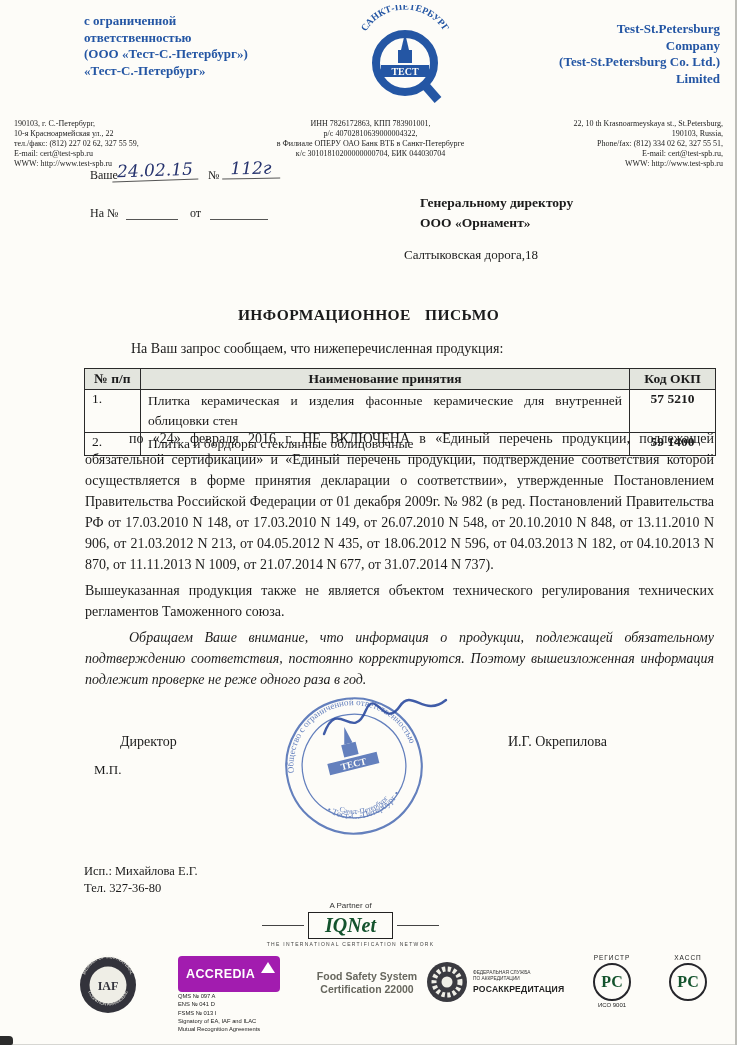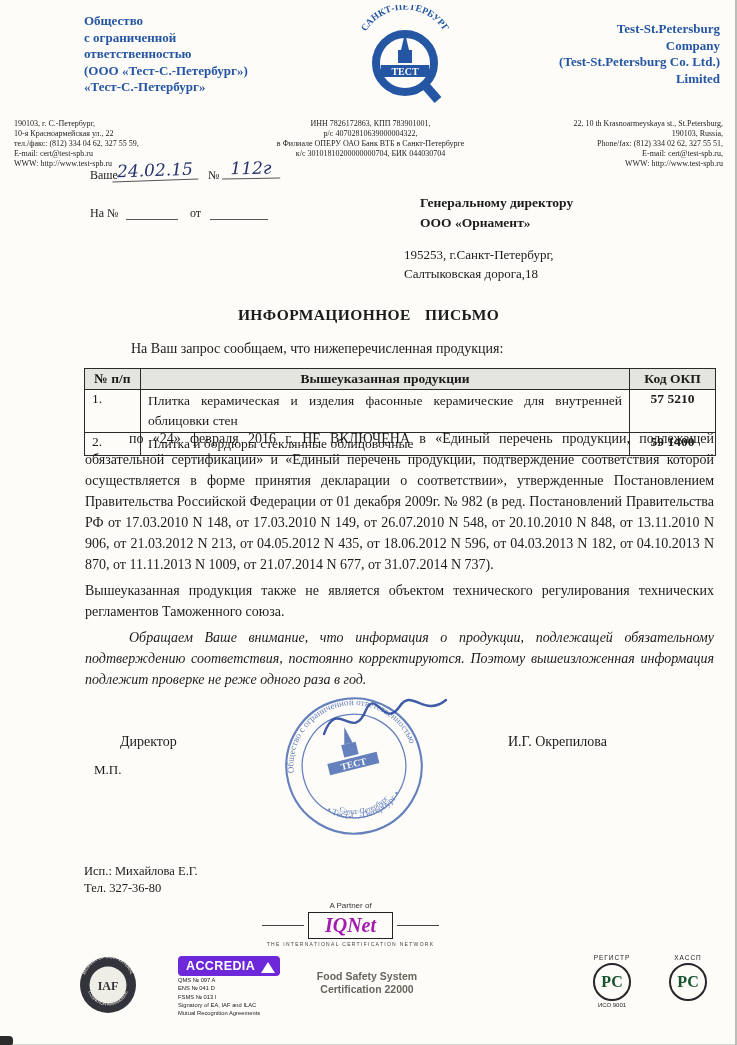--- a/index.html
+++ b/index.html
@@ -73,29 +73,29 @@
   
   .exec-line { position:absolute; left:84px; font-size:12.5px; }
 
   
   .iqnet { position:absolute; left:0; top:901px; width:701px; text-align:center; }
   .iqnet .partner { font-family:"Liberation Sans", sans-serif; font-size:8px; color:#333; }
   .iqnet-row { display:flex; align-items:center; justify-content:center; margin-top:2px; }
   .iqnet-rule { width:42px; height:0; border-top:1px solid #444; }
   .iqnet-box { border:1.6px solid #222; padding:1px 16px; margin:0 4px;
                font-family:"Liberation Serif", serif; font-weight:bold; font-style:italic;
-               font-size:20px; color:#a21caf; }
+               font-size:20px; color:#14532d; }
   .iqnet .subtitle { font-family:"Liberation Sans", sans-serif; font-size:5px; letter-spacing:1.3px;
                      color:#444; margin-top:2px; }
 
   
   .logo-group { position:absolute; font-family:"Liberation Sans", sans-serif; }
   .iaf-group { left:78px; top:955px; width:64px; }
   .accredia-group { left:178px; top:956px; width:112px; }
-  .accredia-box { position:relative; width:102px; height:20px; background:#6d28d9; border-radius:4px;
+  .accredia-box { position:relative; width:102px; height:36px; background:#a21caf; border-radius:4px;
                   display:flex; align-items:center; padding-left:8px; }
   .accredia-box .nm { color:#fff; font-weight:bold; font-size:12.5px; letter-spacing:.4px; }
   .accredia-tri { position:absolute; right:5px; top:6px; width:0; height:0;
                   border-left:7px solid transparent; border-right:7px solid transparent;
                   border-bottom:11px solid #fff; }
   .accredia-lines div { font-size:5.8px; line-height:7.3px; color:#222; margin-top:1px; }
   .fssc-group { left:312px; top:970px; width:110px; text-align:center; }
   .fssc-group div { font-weight:bold; font-size:10.5px; line-height:13px; color:#67675e; }
   .ros-group { left:425px; top:960px; width:150px; display:flex; align-items:center; }
   .ros-text { margin-left:4px; }
@@ -112,21 +112,20 @@
 
   .scan-artifact { position:absolute; left:0; top:1036px; width:13px; height:9px;
                    background:#2c2c2c; border-radius:0 4px 2px 0; }
 </style>
 </head>
 <body>
 
 <div class="page">
 
   <div class="company-ru">
-    <div>Общество</div>
     <div>с ограниченной</div>
     <div>ответственностью</div>
     <div>(ООО «Тест-С.-Петербург»)</div>
     <div>«Тест-С.-Петербург»</div>
   </div>
 
   <svg class="emblem" viewBox="0 0 114 100">
     <defs>
       <path id="arcTop" d="M 13,64 A 46,46 0 1 1 101,64"></path>
     </defs>
@@ -144,21 +143,21 @@
   <div class="company-en">
     <div>Test-St.Petersburg</div>
     <div>Company</div>
     <div>(Test-St.Petersburg Co. Ltd.)</div>
     <div>Limited</div>
   </div>
 
   <div class="addr addr-ru">
     <div>190103, г. С.-Петербург,</div>
     <div>10-я Красноармейская ул., 22</div>
-    <div>тел./факс:  (812)  334 04 62, 327 55 59,</div>
+    <div>тел./факс:  (812)  227 02 62, 327 55 59,</div>
     <div>E-mail: cert@test-spb.ru</div>
     <div>WWW: http://www.test-spb.ru</div>
   </div>
   <div class="addr addr-bank">
     <div>ИНН 7826172863, КПП 783901001,</div>
     <div>р/с 40702810639000004322,</div>
     <div>в Филиале ОПЕРУ ОАО Банк ВТБ в Санкт-Петербурге</div>
     <div>к/с 30101810200000000704, БИК 044030704</div>
   </div>
   <div class="addr addr-en">
@@ -176,32 +175,31 @@
 
   <span class="ref-label" style="left:90px; top:206px;">На №</span>
   <span class="blank-line" style="left:126px; top:206px; width:52px;"></span>
   <span class="ref-label" style="left:190px; top:206px;">от</span>
   <span class="blank-line" style="left:210px; top:206px; width:58px;"></span>
 
   <div class="recipient">
     <div class="b">Генеральному директору</div>
     <div class="b">ООО «Орнамент»</div>
     <div class="gap"></div>
-    <div class="r">195253, г.Санкт-Петербург,</div>
     <div class="r">Салтыковская дорога,18</div>
   </div>
 
   <div class="letter-title">ИНФОРМАЦИОННОЕ ПИСЬМО</div>
   <div class="intro">На Ваш запрос сообщаем, что нижеперечисленная продукция:</div>
 
   <table class="prod-table">
     <thead>
       <tr>
         <th class="col-num">№ п/п</th>
-        <th class="col-name">Вышеуказанная продукции</th>
+        <th class="col-name">Наименование принятия</th>
         <th class="col-code">Код ОКП</th>
       </tr>
     </thead>
     <tbody>
       <tr>
         <td>1.</td>
         <td class="t-name">Плитка керамическая и изделия фасонные керамические для внутренней облицовки стен</td>
         <td class="t-code">57 5210</td>
       </tr>
       <tr>
@@ -292,20 +290,32 @@
       <div>Signatory of EA, IAF and ILAC</div>
       <div>Mutual Recognition Agreements</div>
     </div>
   </div>
 
   <div class="logo-group fssc-group">
     <div>Food Safety System</div>
     <div>Certification 22000</div>
   </div>
 
+  <div class="logo-group ros-group">
+    <svg viewBox="0 0 44 44" width="44" height="44">
+      <circle cx="22" cy="22" r="20" fill="#3a3a40"></circle>
+      <circle cx="22" cy="22" r="13" fill="none" stroke="#efeee6" stroke-width="5" stroke-dasharray="3.2 2.4"></circle>
+      <circle cx="22" cy="22" r="5.5" fill="#efeee6"></circle>
+    </svg>
+    <div class="ros-text">
+      <div class="small">ФЕДЕРАЛЬНАЯ СЛУЖБА</div>
+      <div class="small">ПО АККРЕДИТАЦИИ</div>
+      <div class="name">РОСАККРЕДИТАЦИЯ</div>
+    </div>
+  </div>
 
   <div class="logo-group seal-group registr-group">
     <div class="seal-top">РЕГИСТР</div>
     <div class="seal-circle">РС</div>
     <div class="seal-bottom">ИСО 9001</div>
   </div>
 
   <div class="logo-group seal-group haccp-group">
     <div class="seal-top">ХАССП</div>
     <div class="seal-circle">РС</div>

